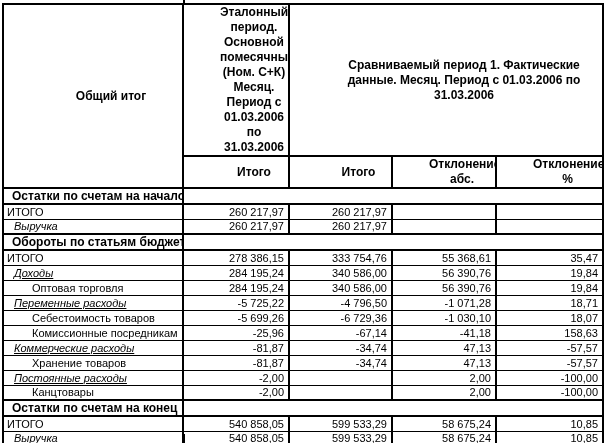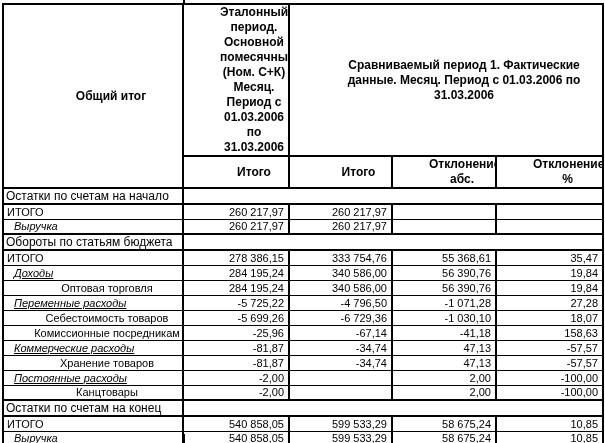--- a/index.html
+++ b/index.html
@@ -23,26 +23,26 @@
   tr.h1 { height: 143px; }
   tr.h2 { height: 30px; }
   tr.section { height: 16px; }
   tr.section td { border-top: 2px solid #000; border-bottom: 2px solid #000; }
   tr.data { height: 15px; }
   tr.data td { border-top: 1px solid #000; border-bottom: 1px solid #000; }
   tbody tr:last-child td { border-bottom: 2px solid #000; }
   .hdr-inner { margin: 0 auto; }
   .w-ref { max-width: 102px; }
   .w-cmp { max-width: 268px; }
-  .sec-label { font-size: 12px; font-weight: normal; padding-left: 2px;
+  .sec-label { font-size: 12px; font-weight: bold; padding-left: 8px;
                white-space: nowrap; vertical-align: middle; }
   .row-label { font-size: 11px; white-space: nowrap; vertical-align: middle; }
   .indent-0 { padding-left: 3px; }
   .indent-1 { padding-left: 10px; font-style: italic; }
-  .indent-2 { padding-left: 28px; text-align: center; }
+  .indent-2 { padding-left: 28px; }
   .italic { font-style: italic; text-decoration: underline; }
   .num { font-size: 11px; text-align: right; padding-right: 4px;
          white-space: nowrap; vertical-align: middle; }
   .vline-ext { position: absolute; left: 183px; width: 2px; background: #000; }
   .vline-ext.ext-top { top: 0; height: 5px; }
   .vline-ext.ext-bottom { top: 434px; height: 9px; }
 </style>
 </head>
 <body>
 
@@ -118,21 +118,21 @@
         <td class="num">284 195,24</td>
         <td class="num">340 586,00</td>
         <td class="num">56 390,76</td>
         <td class="num">19,84</td>
       </tr>
       <tr class="data">
         <td class="row-label indent-1 italic">Переменные расходы</td>
         <td class="num">-5 725,22</td>
         <td class="num">-4 796,50</td>
         <td class="num">-1 071,28</td>
-        <td class="num">27,28</td>
+        <td class="num">18,71</td>
       </tr>
       <tr class="data">
         <td class="row-label indent-2">Себестоимость товаров</td>
         <td class="num">-5 699,26</td>
         <td class="num">-6 729,36</td>
         <td class="num">-1 030,10</td>
         <td class="num">18,07</td>
       </tr>
       <tr class="data">
         <td class="row-label indent-2">Комиссионные посредникам</td>

